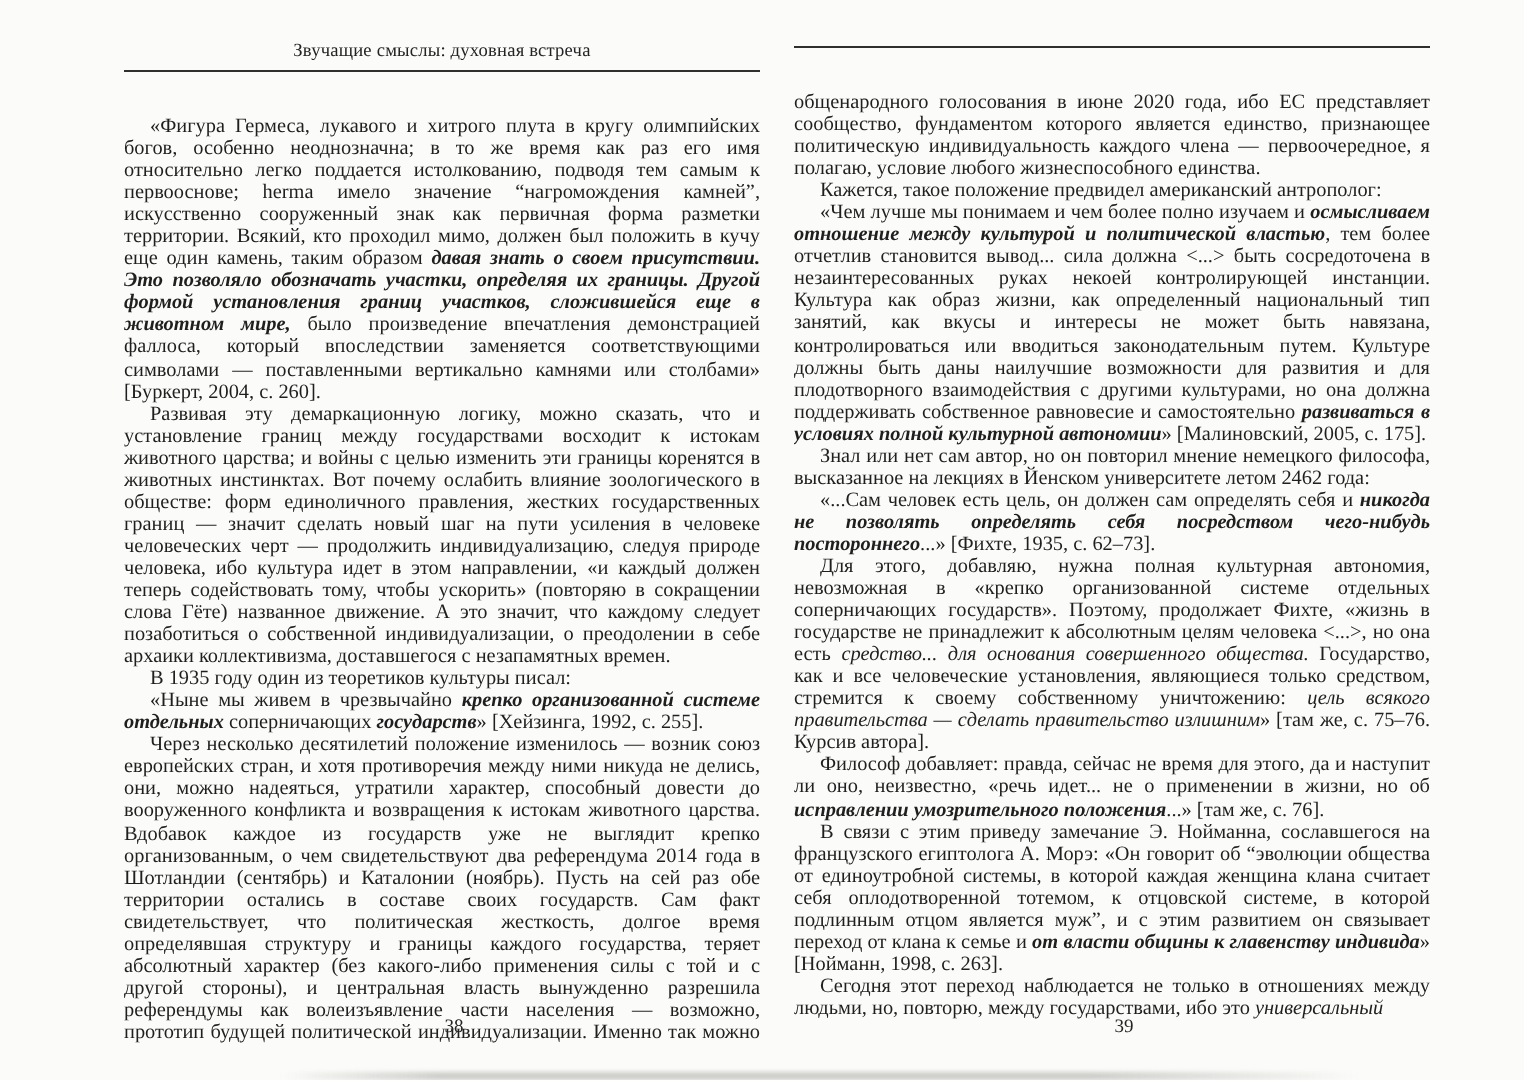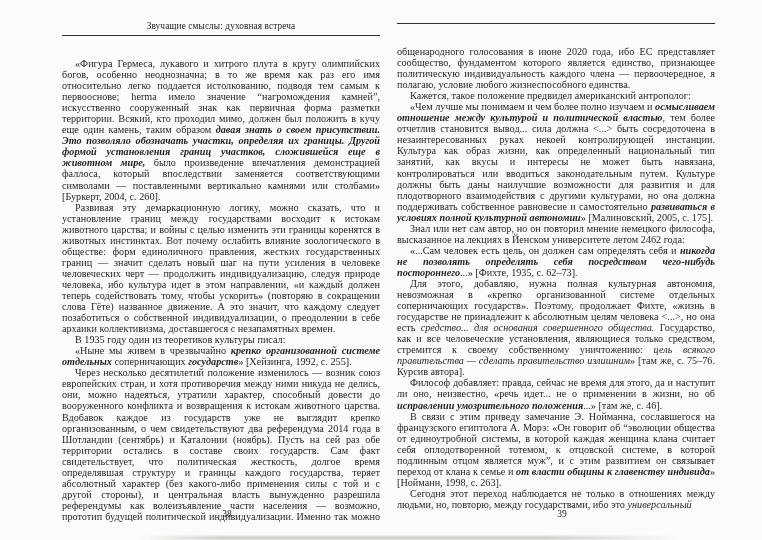--- a/index.html
+++ b/index.html
@@ -88,21 +88,21 @@
 
   <div class="page page-right">
     <hr class="head-rule">
     <div class="body-text" lang="ru">
         <p class=""><span>общенародного голосования в июне 2020 года, ибо ЕС представляет сообщество, фундаментом которого является единство, признающее политическую индивидуальность каждого члена — первоочередное, я полагаю, условие любого жизнеспособного единства.</span></p>
         <p class="indent"><span>Кажется, такое положение предвидел американский антрополог:</span></p>
         <p class="indent"><span>«Чем лучше мы понимаем и чем более полно изучаем и </span><span class="bi">осмысливаем отношение между культурой и политической властью</span><span>, тем более отчетлив становится вывод... сила должна &lt;...&gt; быть сосредоточена в незаинтересованных руках некоей контролирующей инстанции. Культура как образ жизни, как определенный национальный тип занятий, как вкусы и интересы не может быть навязана, контролироваться или вводиться законодательным путем. Культуре должны быть даны наилучшие возможности для развития и для плодотворного взаимодействия с другими культурами, но она должна поддерживать собственное равновесие и самостоятельно </span><span class="bi">развиваться в условиях полной культурной автономии</span><span>» [Малиновский, 2005, с. 175].</span></p>
         <p class="indent"><span>Знал или нет сам автор, но он повторил мнение немецкого философа, высказанное на лекциях в Йенском университете летом 2462 года:</span></p>
         <p class="indent"><span>«...Сам человек есть цель, он должен сам определять себя и </span><span class="bi">никогда не позволять определять себя посредством чего-нибудь постороннего</span><span>...» [Фихте, 1935, с. 62–73].</span></p>
         <p class="indent"><span>Для этого, добавляю, нужна полная культурная автономия, невозможная в «крепко организованной системе отдельных соперничающих государств». Поэтому, продолжает Фихте, «жизнь в государстве не принадлежит к абсолютным целям человека &lt;...&gt;, но она есть </span><span class="it">средство... для основания совершенного общества.</span><span> Государство, как и все человеческие установления, являющиеся только средством, стремится к своему собственному уничтожению: </span><span class="it">цель всякого правительства — сделать правительство излишним</span><span>» [там же, с. 75–76. Курсив автора].</span></p>
-        <p class="indent"><span>Философ добавляет: правда, сейчас не время для этого, да и наступит ли оно, неизвестно, «речь идет... не о применении в жизни, но об </span><span class="bi">исправлении умозрительного положения</span><span>...» [там же, с. 46].</span></p>
+        <p class="indent"><span>Философ добавляет: правда, сейчас не время для этого, да и наступит ли оно, неизвестно, «речь идет... не о применении в жизни, но об </span><span class="bi">исправлении умозрительного положения</span><span>...» [там же, с. 76].</span></p>
         <p class="indent"><span>В связи с этим приведу замечание Э. Нойманна, сославшегося на французского египтолога А. Морэ: «Он говорит об “эволюции общества от единоутробной системы, в которой каждая женщина клана считает себя оплодотворенной тотемом, к отцовской системе, в которой подлинным отцом является муж”, и с этим развитием он связывает переход от клана к семье и </span><span class="bi">от власти общины к главенству индивида</span><span>» [Нойманн, 1998, с. 263].</span></p>
         <p class="indent"><span>Сегодня этот переход наблюдается не только в отношениях между людьми, но, повторю, между государствами, ибо это </span><span class="it">универсальный</span></p>
       </div>
     <div class="pagenum">39</div>
   </div>
 
   <div class="scan-shadow"></div>
 </div>
 
 </body></html>

